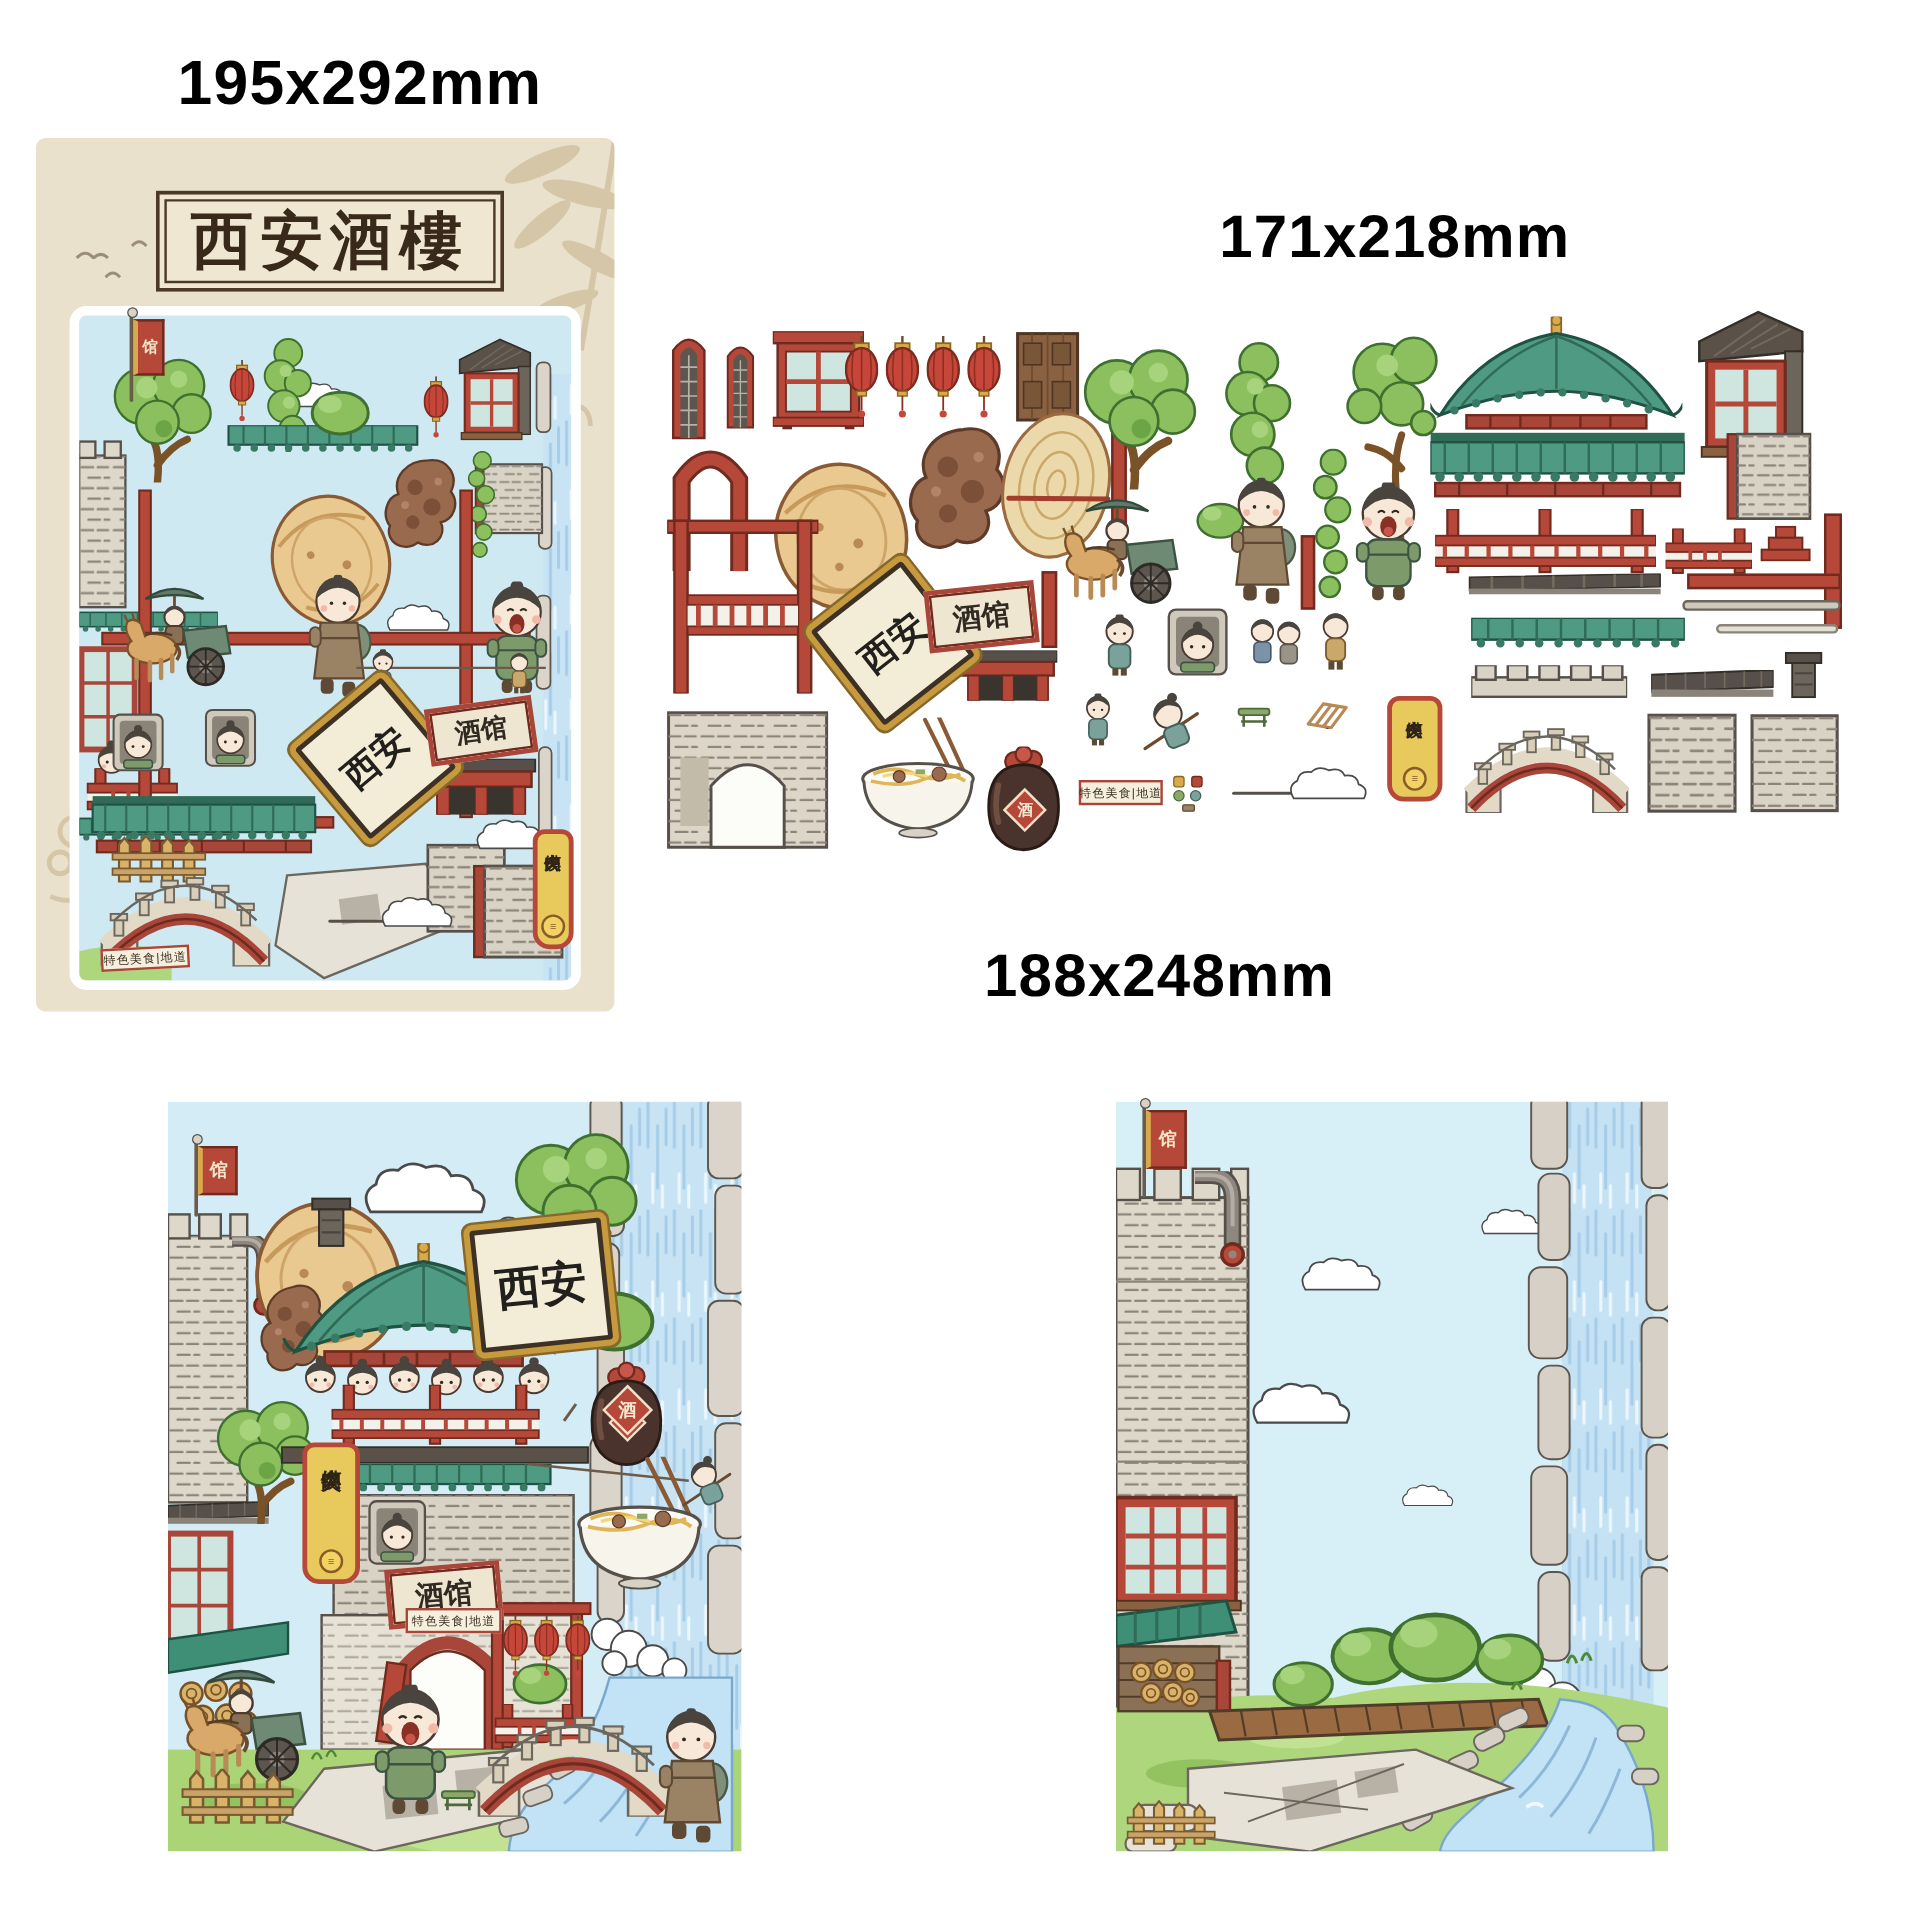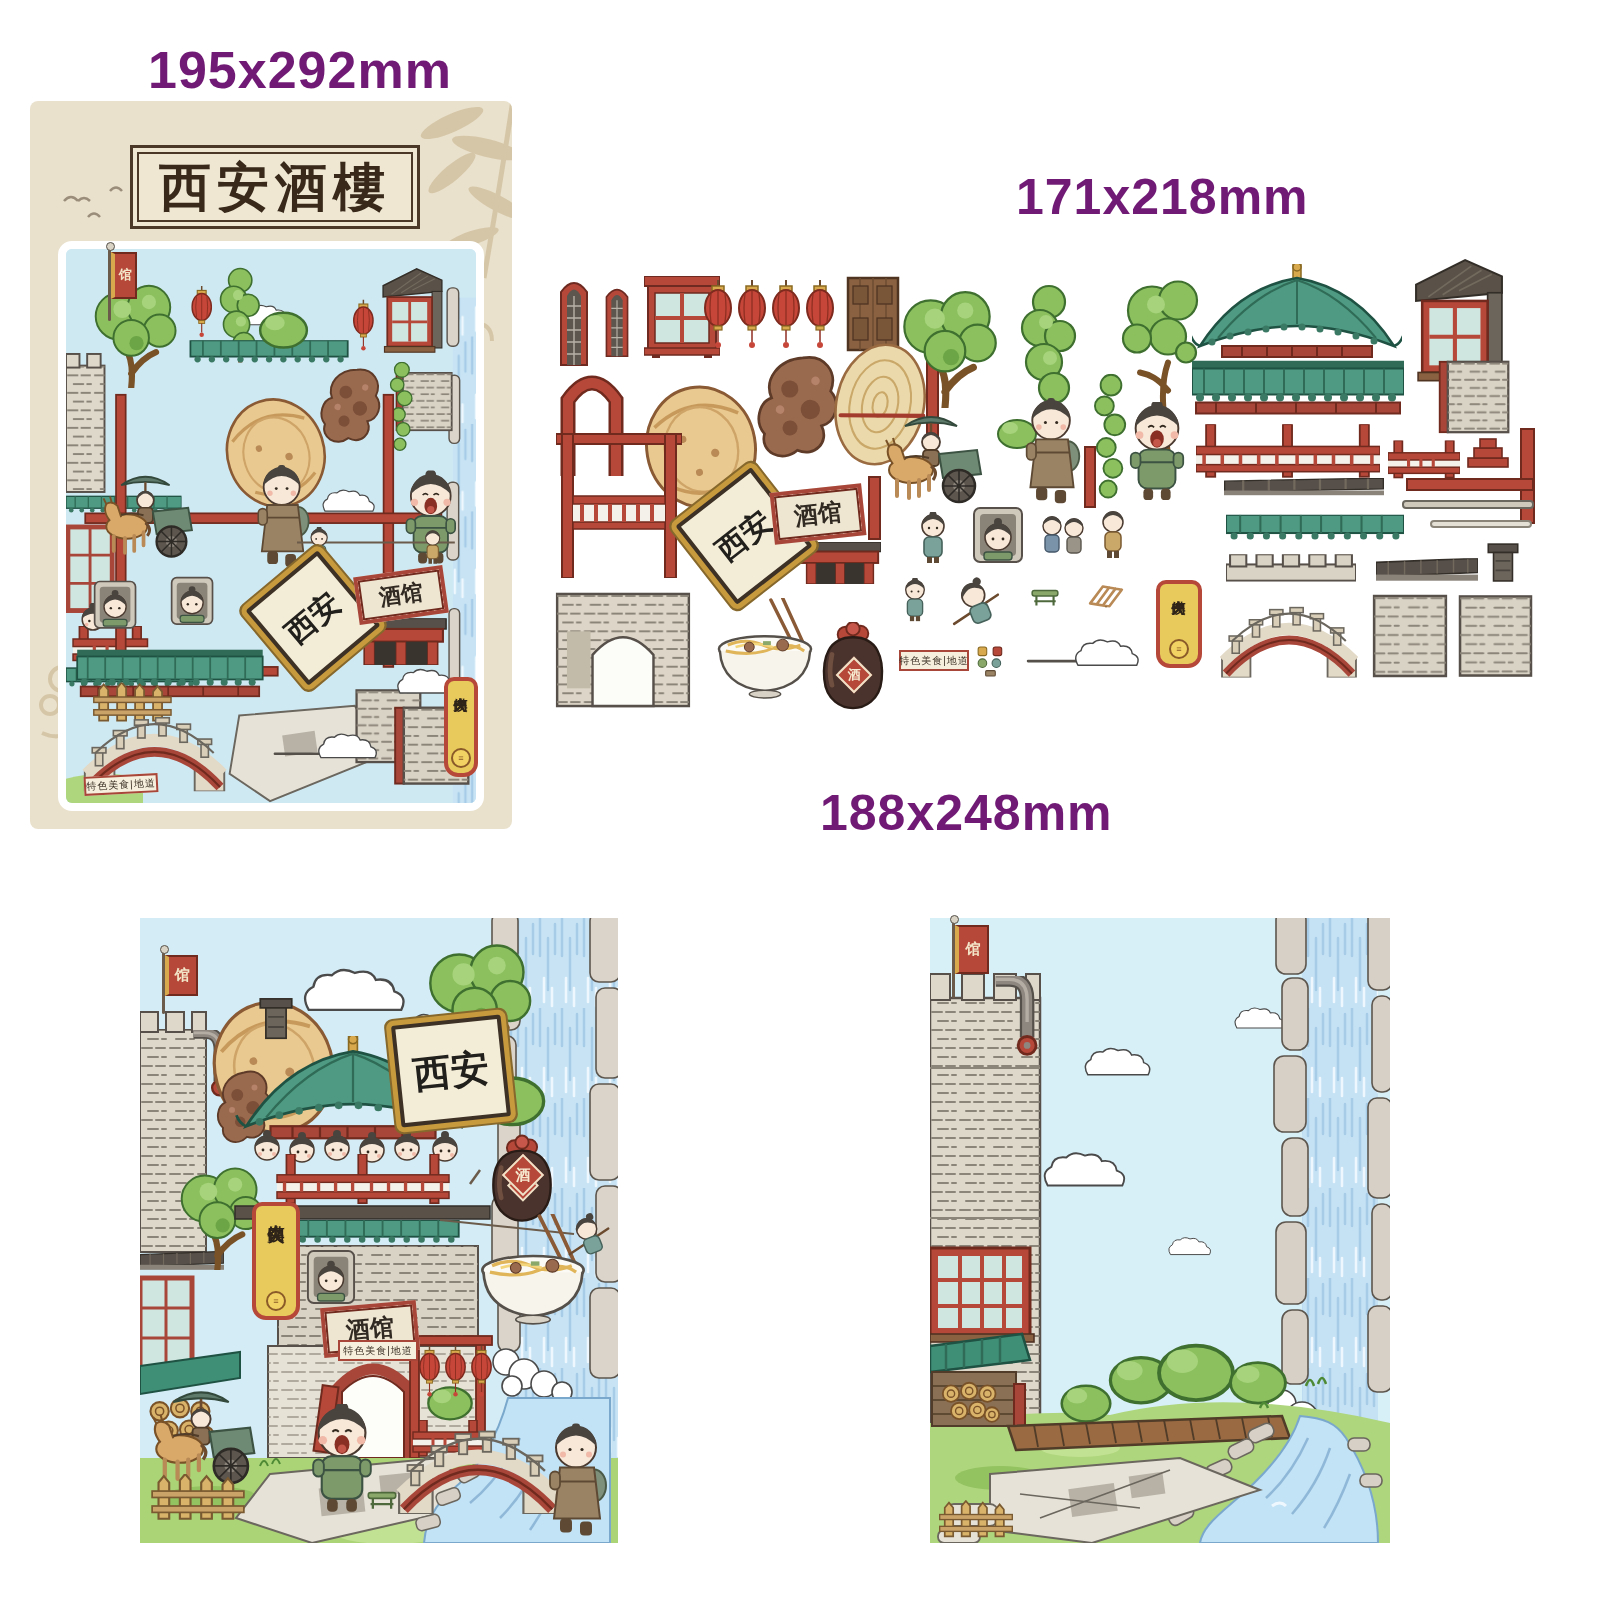--- a/index.html
+++ b/index.html
@@ -1,19 +1,19 @@
 <!DOCTYPE html>
 <html><head>
 <meta charset="utf-8">
 <style>
   html,body{margin:0;padding:0;background:#ffffff;}
   body{width:1600px;height:1600px;position:relative;font-family:"Liberation Sans",sans-serif;overflow:hidden;}
-  .lbl{position:absolute;color:#701a75;font-weight:600;font-size:50px;letter-spacing:1px;white-space:nowrap;}
+  .lbl{position:absolute;color:#000000;font-weight:600;font-size:50px;letter-spacing:1px;white-space:nowrap;}
   
-  #poster{position:absolute;left:30px;top:101px;width:482px;height:728px;background:#eae1cc;border-radius:8px;overflow:hidden;}
+  #poster{position:absolute;left:30px;top:115px;width:482px;height:728px;background:#eae1cc;border-radius:8px;overflow:hidden;}
   #poster .deco{position:absolute;opacity:.55;}
   #plaque{position:absolute;left:100px;top:44px;width:284px;height:78px;border:3px solid #4b3826;background:#efe7d2;display:flex;align-items:center;justify-content:center;box-shadow:inset 0 0 0 4px #efe7d2, inset 0 0 0 6px #4b3826;}
   #plaque .ttl{font-family:"DejaVu Serif",serif;font-size:52px;font-weight:bold;color:#38291a;letter-spacing:6px;line-height:1;}
   #poster-scene{position:absolute;left:28px;top:140px;width:426px;height:570px;border:8px solid #ffffff;border-radius:14px;overflow:hidden;background:#cfe9f3;box-sizing:border-box;}
   
   .scene{position:absolute;overflow:hidden;}
   #scene-main{left:140px;top:918px;width:478px;height:625px;}
   #scene-bg{left:930px;top:918px;width:460px;height:625px;}
   .scene svg,#poster-scene svg{display:block;width:100%;height:100%;}
   

